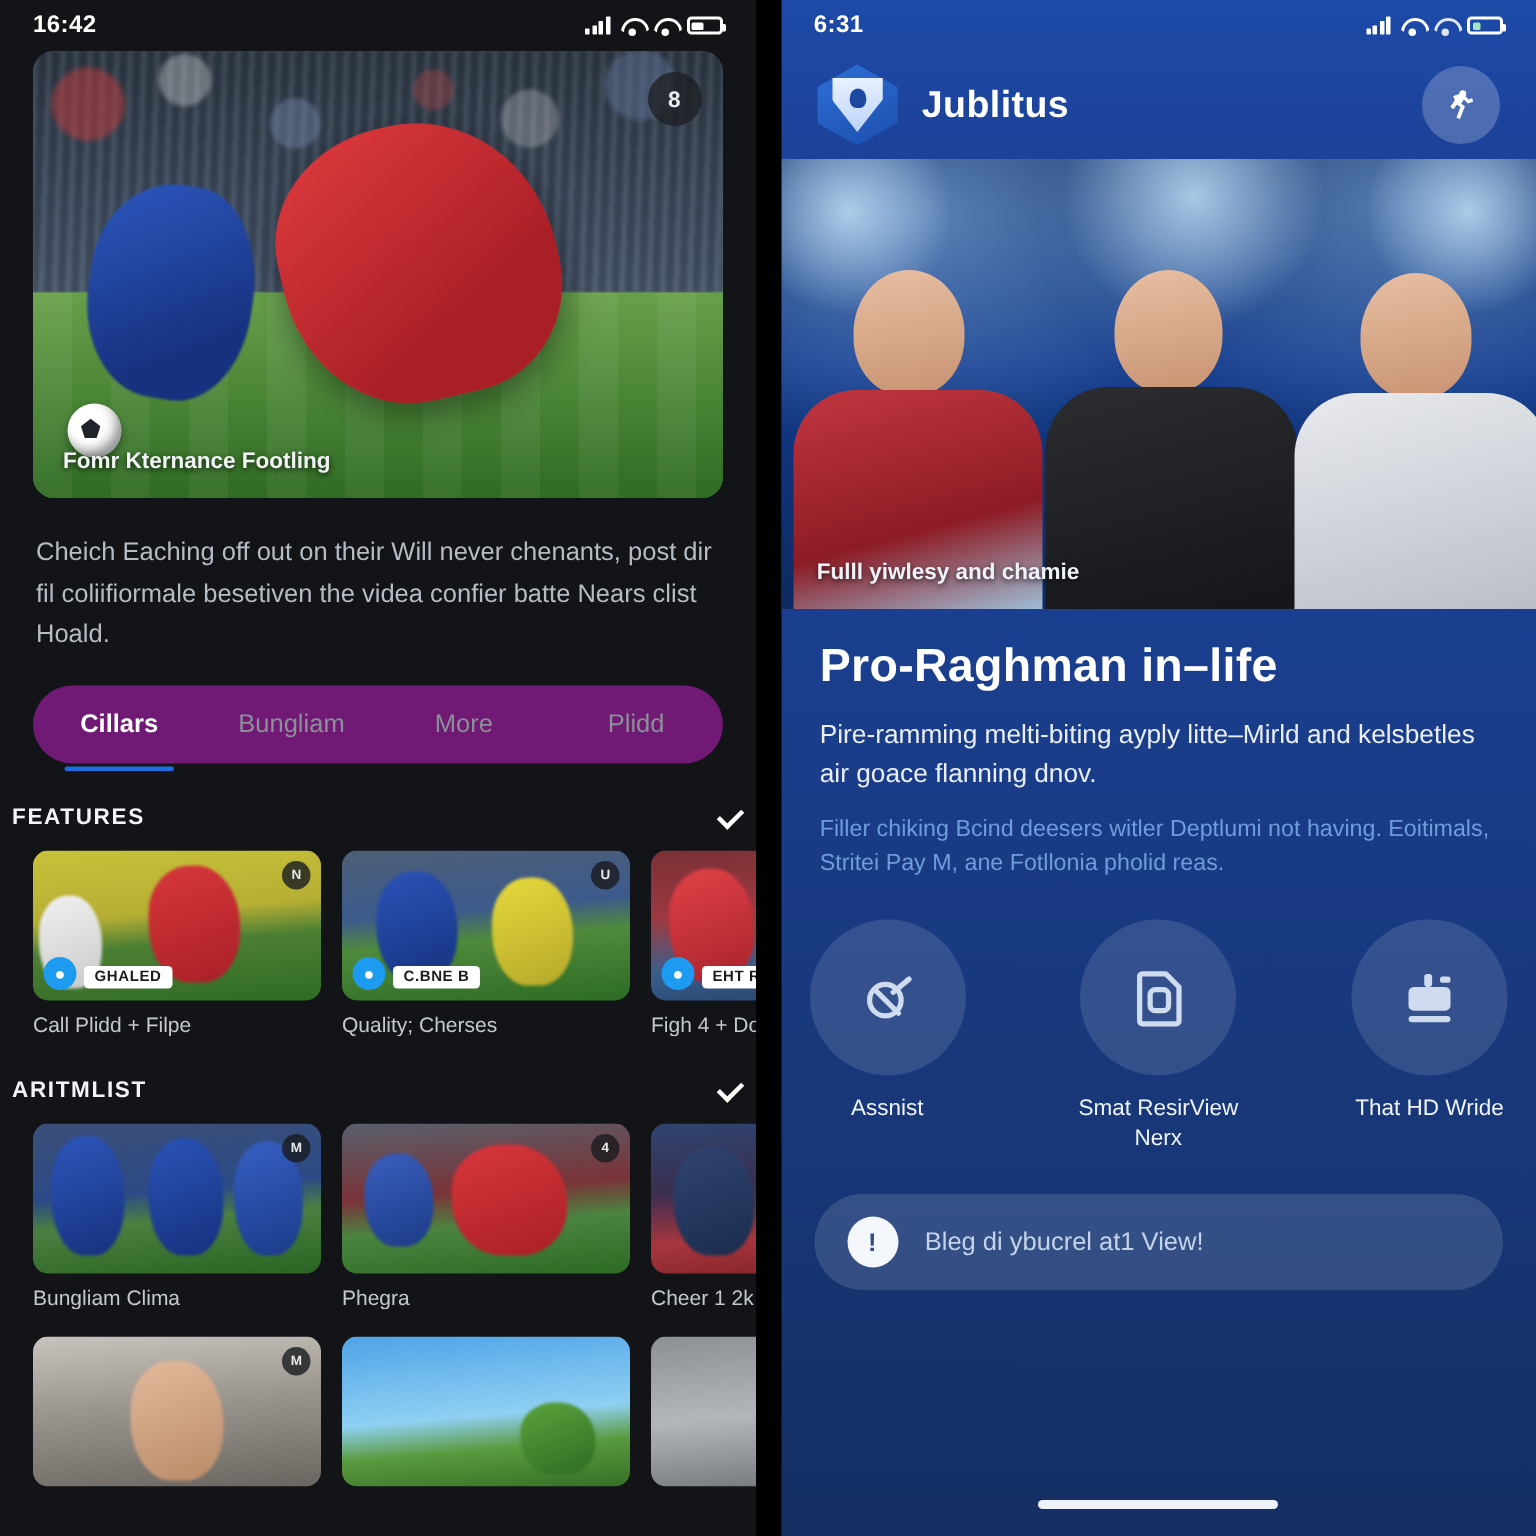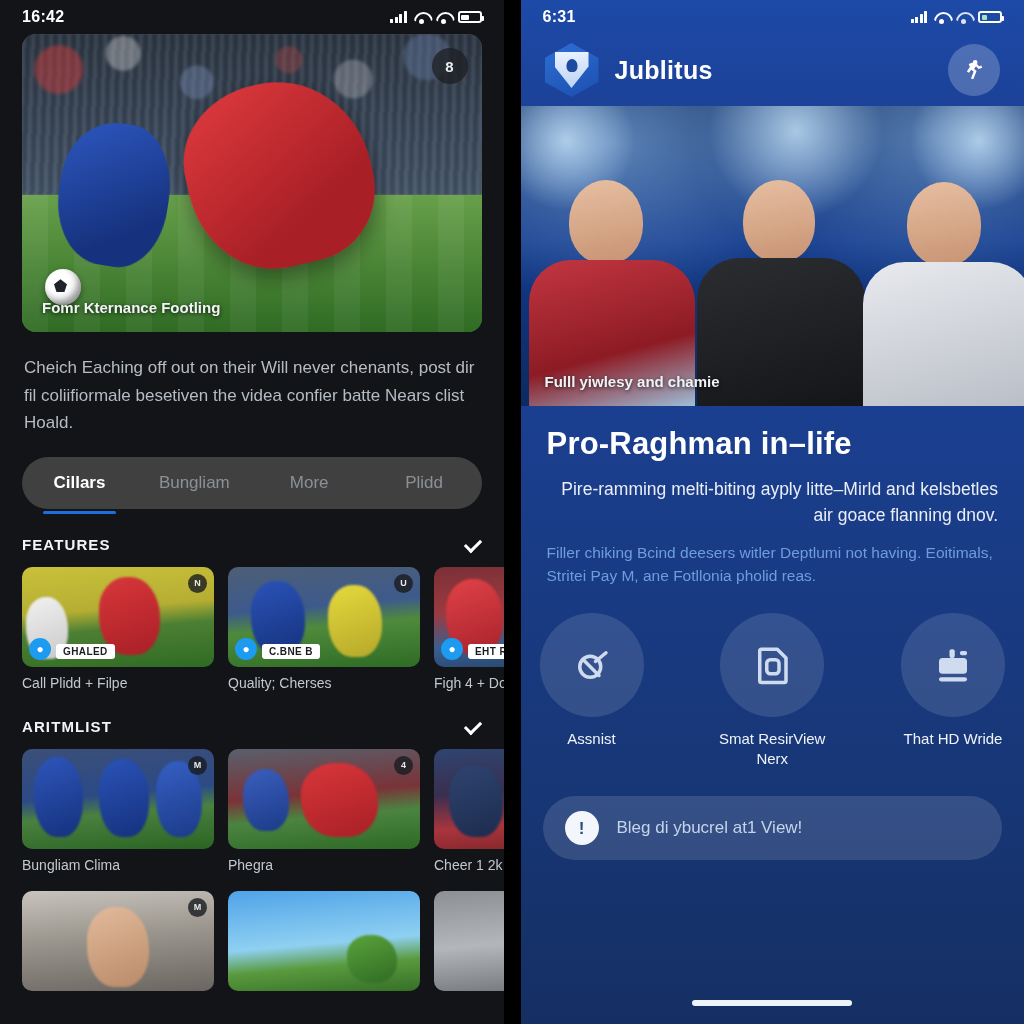--- a/index.html
+++ b/index.html
@@ -133,35 +133,35 @@
     color:#f1f3f5; font-size:15px; font-weight:bold;
     text-shadow: 0 1px 4px rgba(0,0,0,.8); filter: blur(.35px);
   }
 
   .desc {
     margin: 22px 24px 0; color:#b6bcc4; font-size:17px; line-height:1.62;
     filter: blur(.25px);
   }
 
   .tabs {
-    margin: 20px 22px 0; height: 52px; background:#404040;
+    margin: 20px 22px 0; height: 52px; background:#701a75;
     border-radius: 26px; display:flex; align-items:center; position:relative;
   }
   .tab {
     flex:1; text-align:center; color:#8b9097; font-size:17px; cursor:pointer;
     position:relative; height:100%; display:flex; align-items:center; justify-content:center;
   }
   .tab.active { color:#fff; font-weight:bold; }
   .tab.active::after {
     content:""; position:absolute; left:18%; right:18%; bottom:-5px;
     height:3px; background:#1d6ee0; border-radius:2px;
   }
 
   .sec-head {
-    margin: 26px 22px 0; display:flex; align-items:center; justify-content:space-between;text-align:right;
+    margin: 26px 8px 0; display:flex; align-items:center; justify-content:space-between;text-align:right;
   }
   .sec-head .t { color:#f2f4f6; font-size:15px; font-weight:bold; letter-spacing:1.1px; }
   .check {
     width:20px; height:20px; position:relative; cursor:pointer;
   }
   .check::before {
     content:""; position:absolute; left:3px; top:4px; width:13px; height:7px;
     border-left:3px solid #fff; border-bottom:3px solid #fff;
     transform: rotate(-45deg);
   }
@@ -267,21 +267,20 @@
     text-shadow:0 1px 4px rgba(0,0,0,.75); filter:blur(.4px);
   }
 
   .r-head {
     margin: 20px 26px 0; color:#fff; font-size:31px; font-weight:bold;
     letter-spacing:.2px; white-space:nowrap;
   }
   .r-p1 {
     margin: 14px 26px 0; color:#e9eef7; font-size:17.5px; line-height:1.5;
     filter: blur(.2px);
-    text-align: right;
   }
   .r-p2 {
     margin: 12px 26px 0; color:#6f9ddc; font-size:15.5px; line-height:1.5;
     filter: blur(.35px);
   }
 
   .stats {
     margin: 26px 6px 0; display:flex; align-items:flex-start;
     justify-content:space-between; padding: 0 6px;
   }

